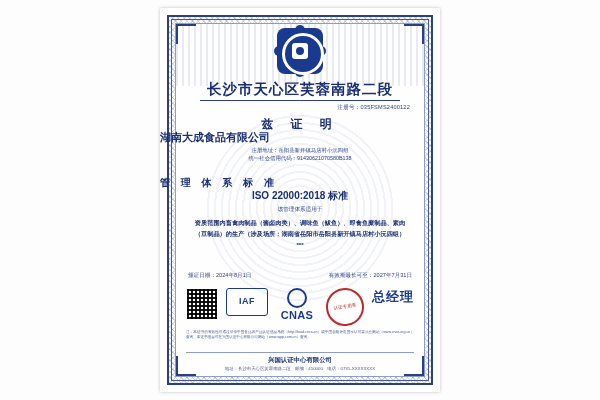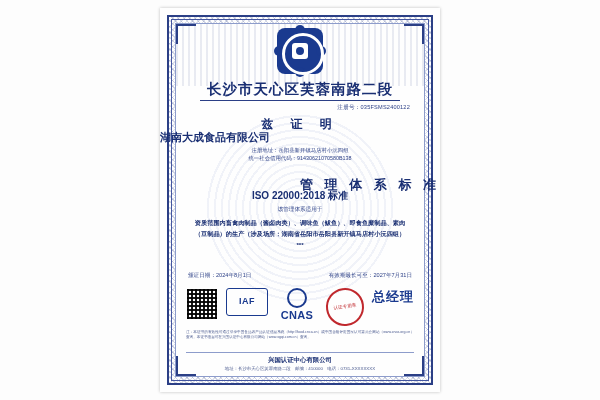--- a/index.html
+++ b/index.html
@@ -112,21 +112,21 @@
   .company{
     position:absolute;left:0;right:0;top:122px;
     font-size:11px;color:#1a2f73;font-weight:bold;
   }
   .addr{
     position:absolute;left:0;right:0;top:138px;
     text-align:center;font-size:5.4px;color:#2b3f86;line-height:1.55;
   }
   .std-head{
     position:absolute;left:0;right:0;top:168px;
-    text-align:right;font-size:13px;letter-spacing:4px;color:#1a2f73;font-weight:bold;
+    text-align:left;font-size:10px;letter-spacing:4px;color:#1a2f73;font-weight:bold;
   }
   .std-name{
     position:absolute;left:0;right:0;top:181px;
     text-align:center;font-size:10px;color:#1a2f73;font-weight:bold;
   }
   .scope-head{
     position:absolute;left:0;right:0;top:198px;
     text-align:center;font-size:5.6px;color:#2b3f86;
   }
   .scope-body{

